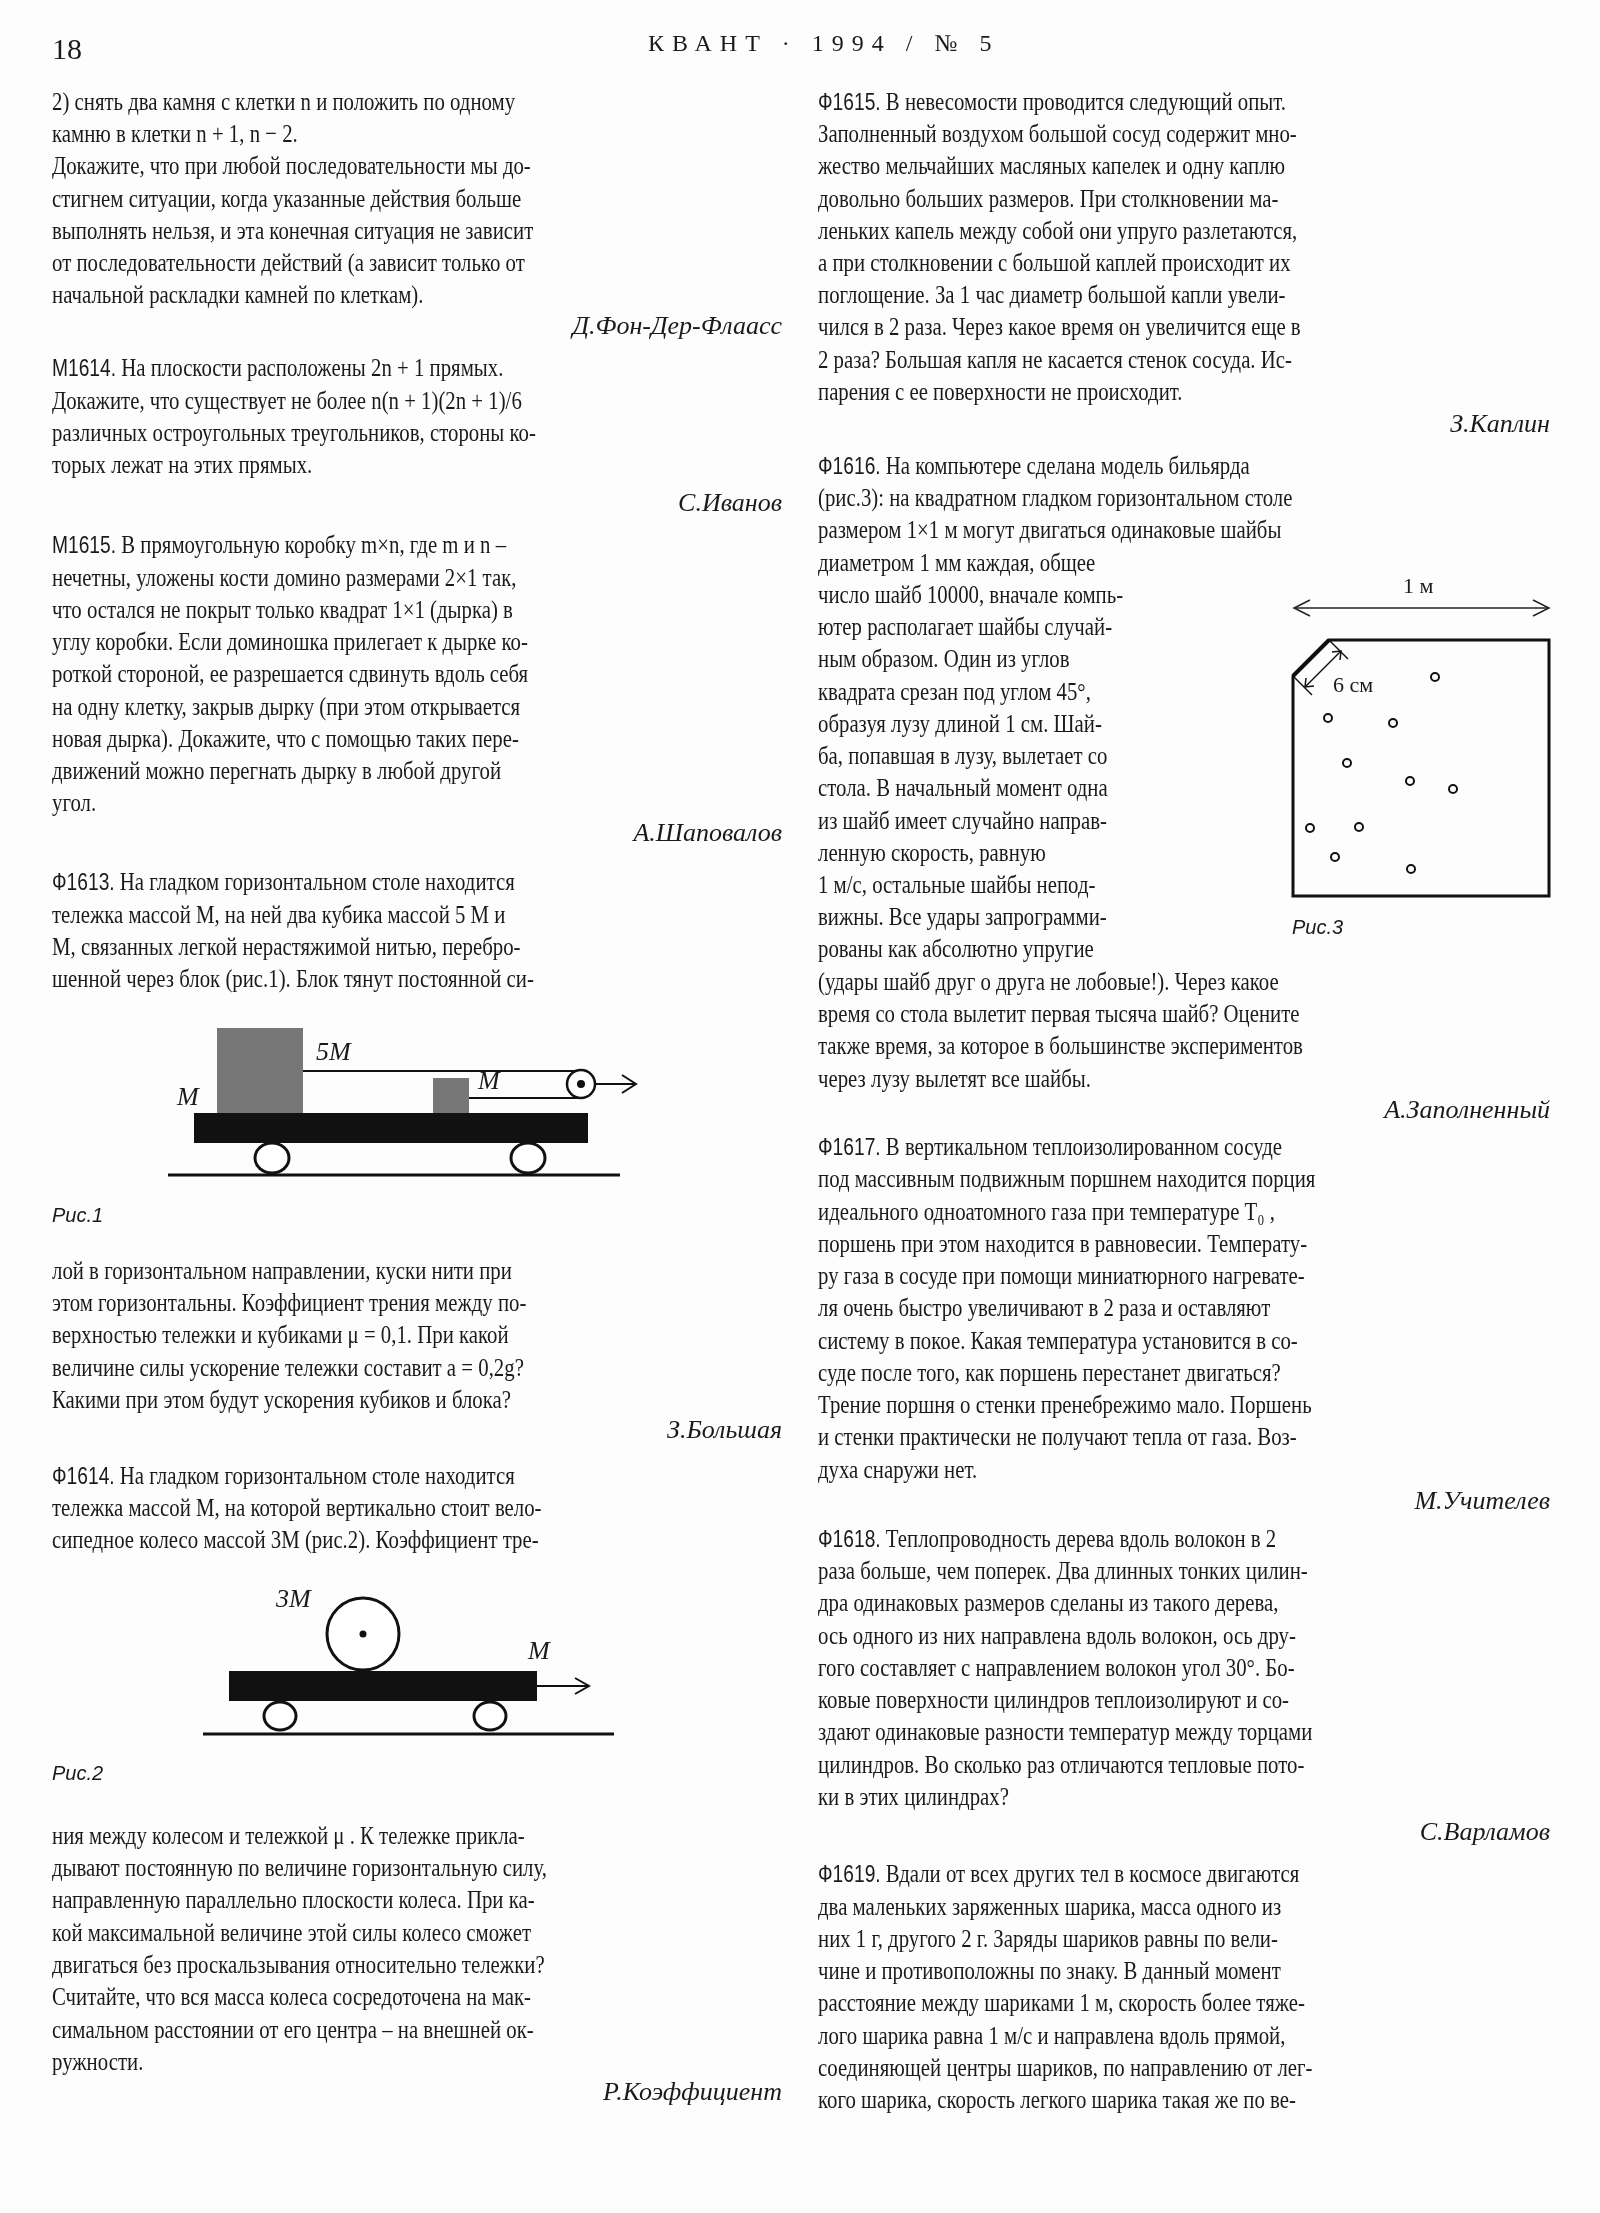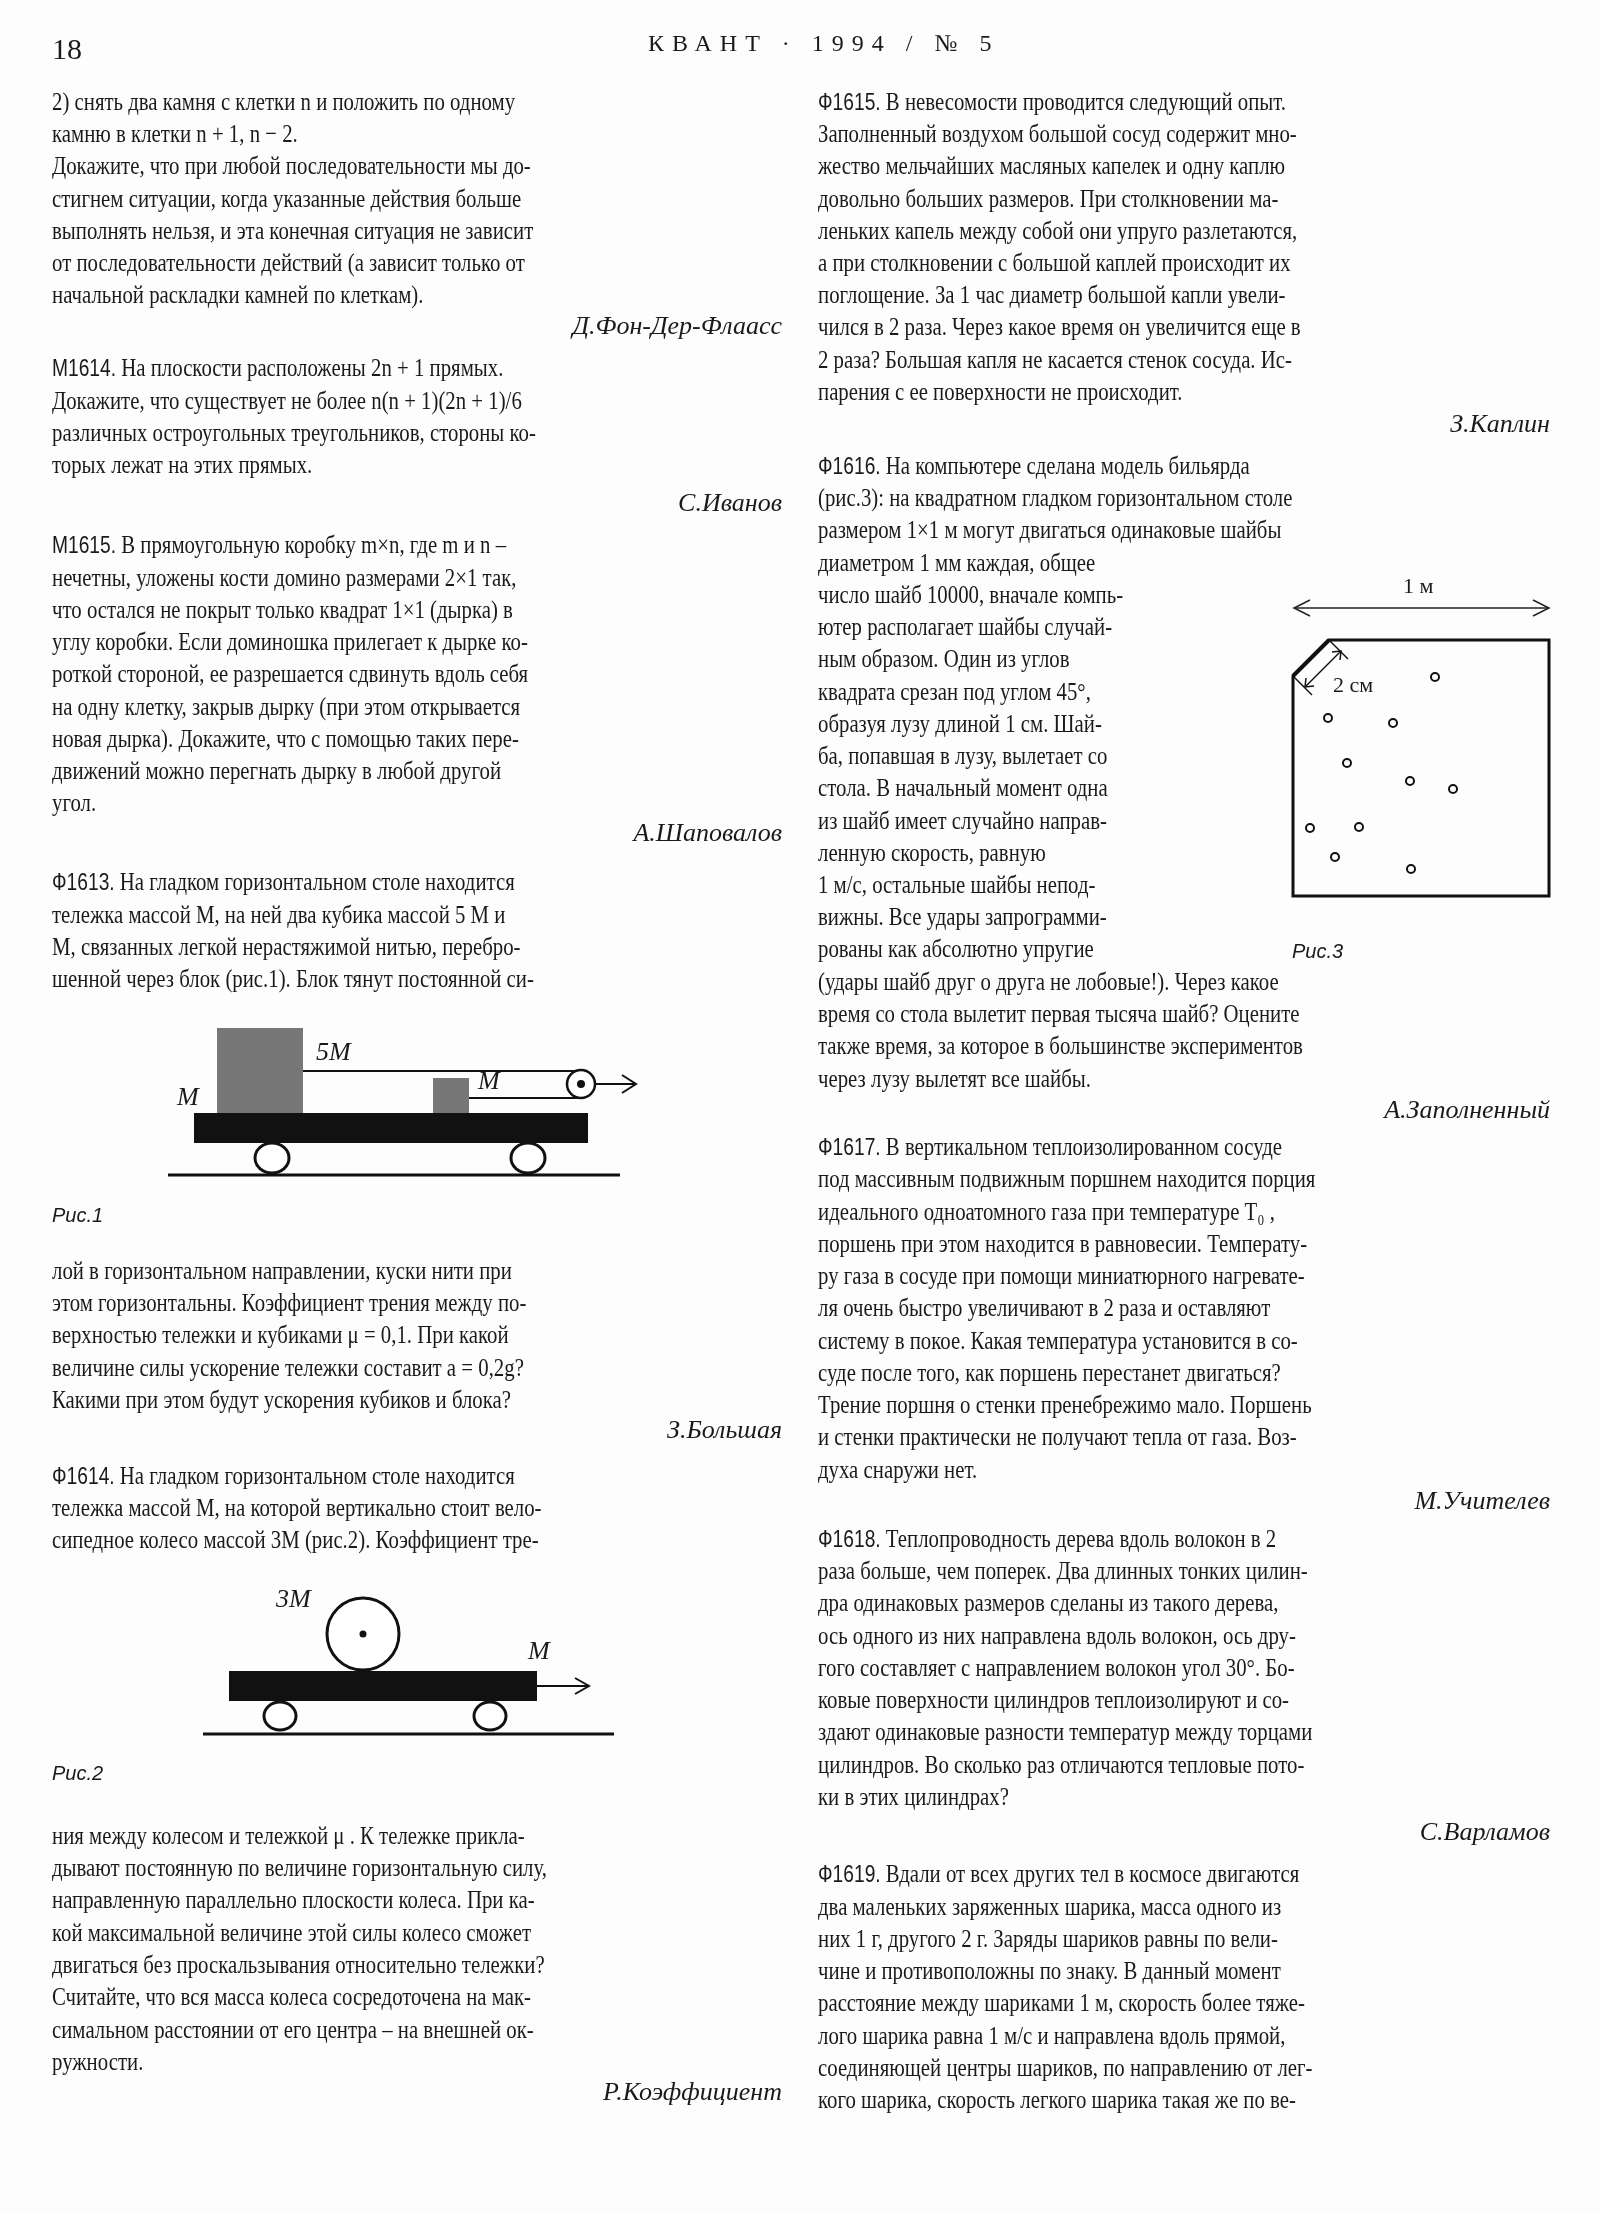--- a/index.html
+++ b/index.html
@@ -239,14 +239,14 @@
       <circle cx="1347" cy="763" r="4"></circle>
       <circle cx="1410" cy="781" r="4"></circle>
       <circle cx="1453" cy="789" r="4"></circle>
       <circle cx="1310" cy="828" r="4"></circle>
       <circle cx="1359" cy="827" r="4"></circle>
       <circle cx="1335" cy="857" r="4"></circle>
       <circle cx="1411" cy="869" r="4"></circle>
     </g>
 </svg>
 <div class="fig-lbl" style="position:absolute;left:1403px;top:573px;font-style:normal;font-size:22px">1 м</div>
-<div class="fig-lbl" style="position:absolute;left:1333px;top:672px;font-style:normal;font-size:22px">2 см</div>
-<div class="cap" style="left:1292px;top:940px">Рис.3</div>
+<div class="fig-lbl" style="position:absolute;left:1333px;top:672px;font-style:normal;font-size:22px">6 см</div>
+<div class="cap" style="left:1292px;top:916px">Рис.3</div>
 
 </body></html>

